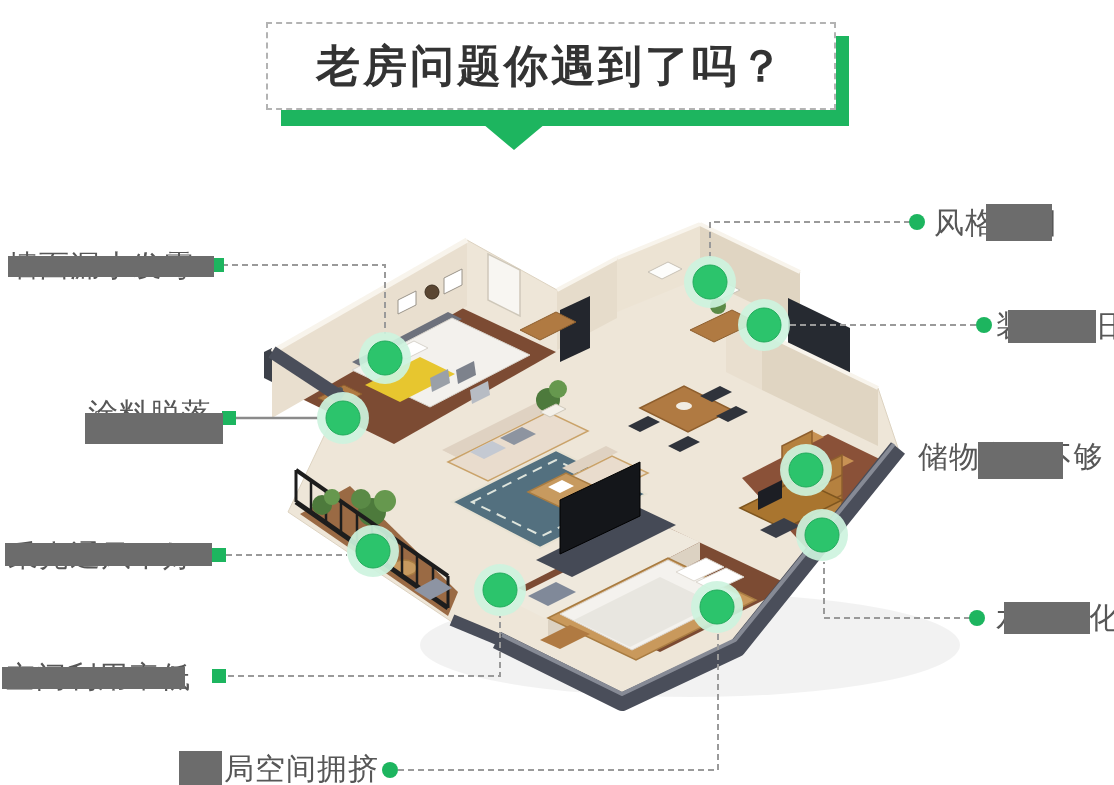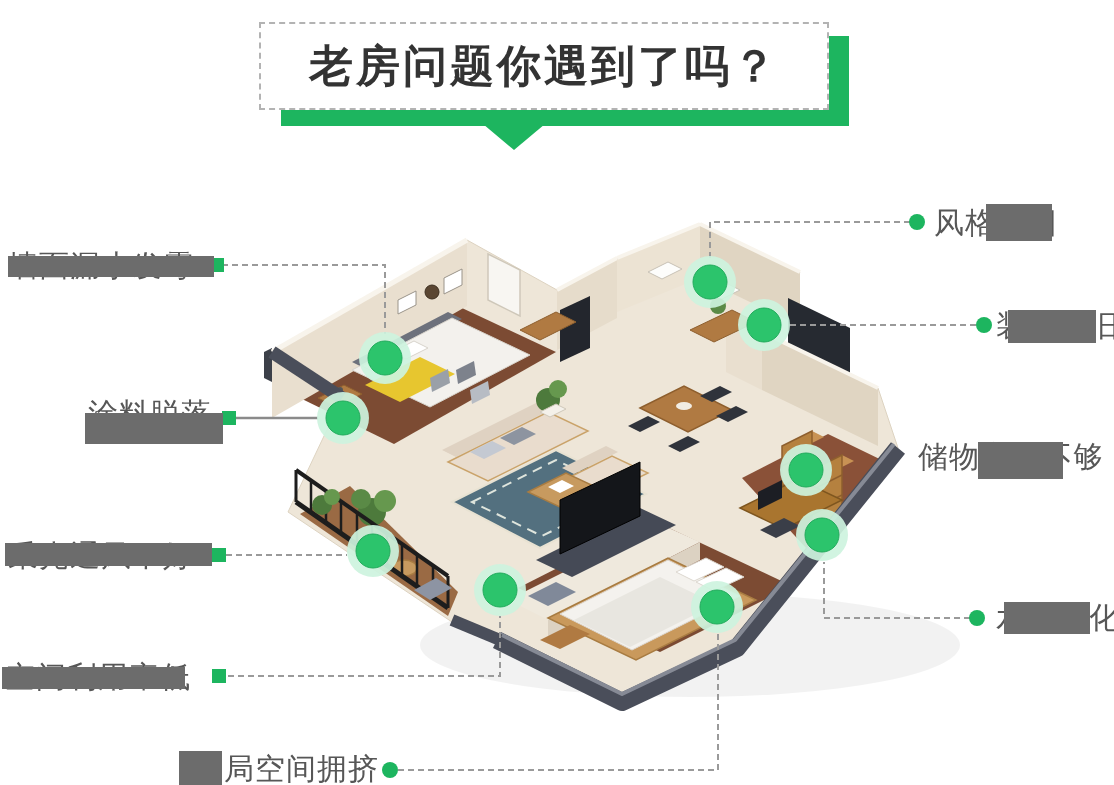--- a/index.html
+++ b/index.html
@@ -12,21 +12,21 @@
   .title-green-back{
     position:absolute;left:281px;top:36px;width:568px;height:90px;
     background:#1db55f;
   }
   .title-tri{
     position:absolute;left:483px;top:124px;
     width:0;height:0;border-left:31px solid transparent;border-right:31px solid transparent;
     border-top:26px solid #1db55f;
   }
   .title-box{
-    position:absolute;left:259px;top:22px;width:570px;height:88px;
+    position:absolute;left:266px;top:22px;width:570px;height:88px;
     background:#ffffff;border:2px dashed #b3b3b3;box-sizing:border-box;
     display:flex;align-items:center;justify-content:center;
   }
   .title-text{
     font-size:44px;font-weight:bold;color:#333333;letter-spacing:3px;white-space:nowrap;
   }
   
   .callout{
     position:absolute;font-size:30px;color:#575757;letter-spacing:1px;white-space:nowrap;
     line-height:34px;z-index:3;

